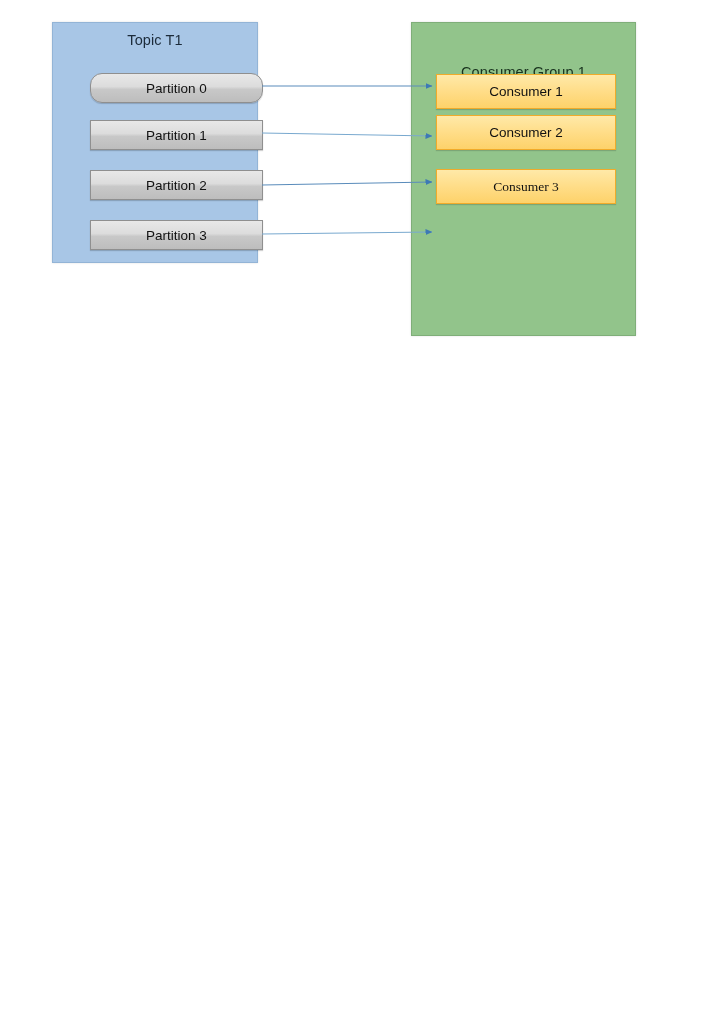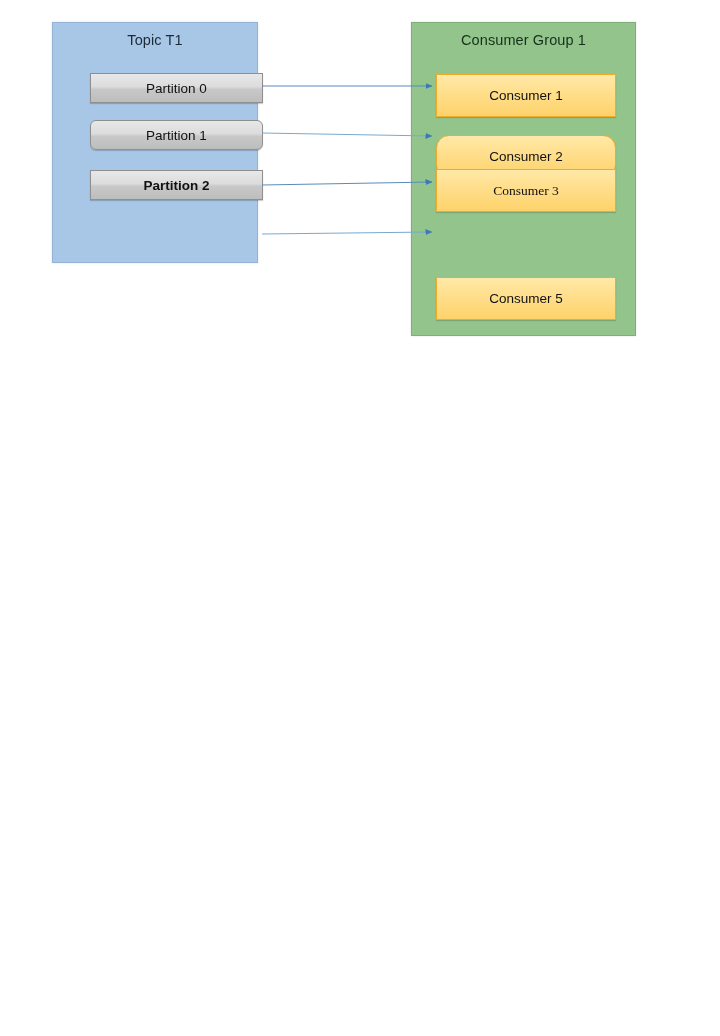--- a/index.html
+++ b/index.html
@@ -53,21 +53,21 @@
     position: absolute;
     left: 0;
     right: 0;
     top: 9px;
     text-align: center;
     font-size: 14.5px;
     color: #1c2b3a;
     letter-spacing: 0.1px;
     white-space: nowrap;
   }
-  .panel-group .panel-title { color: #17301c; }
+  .panel-group .panel-title { color: #17301c; margin-top: 32px; }
 
   
   .node {
     position: absolute;
     box-sizing: border-box;
     display: flex;
     align-items: center;
     justify-content: center;
     font-size: 13.5px;
     white-space: nowrap;
@@ -79,21 +79,21 @@
     height: 30px;
     background: linear-gradient(to bottom, #e8e8e8 0%, #dcdcdc 45%, #c8c8c8 55%, #bdbdbd 100%);
     border: 1px solid #8f8f8f;
     color: #111111;
     box-shadow: 0 1px 1px rgba(0,0,0,0.18);
   }
 
   .consumer-box {
     left: 24px;
     width: 180px;
-    height: 43px;
+    height: 35px;
     background: linear-gradient(to bottom, #ffe9a8 0%, #ffdd88 50%, #fdd26a 100%);
     border: 1px solid #f0ab2a;
     color: #111111;
     box-shadow: 0 1px 1px rgba(0,0,0,0.15);
   }
 
   
   #arrow-layer {
     position: absolute;
     left: 0;
@@ -104,53 +104,53 @@
   }
 </style>
 </head>
 <body>
 
 <div id="canvas">
 
   <div class="panel panel-topic">
     <div class="panel-title">Topic T1</div>
 
-    <div class="node partition-box" style="top:50px;">
+    <div class="node partition-box" style="top:50px;border-radius:12px;">
       <span>Partition 0</span>
     </div>
 
-    <div class="node partition-box" style="top:97px;border-radius:6px;">
+    <div class="node partition-box" style="top:97px;">
       <span>Partition 1</span>
     </div>
 
-    <div class="node partition-box" style="top:147px;font-weight:bold;">
+    <div class="node partition-box" style="top:147px;">
       <span>Partition 2</span>
     </div>
 
+    <div class="node partition-box" style="top:197px;">
+      <span>Partition 3</span>
+    </div>
   </div>
 
   <div class="panel panel-group">
     <div class="panel-title">Consumer Group 1</div>
 
     <div class="node consumer-box" style="top:51px;">
       <span>Consumer 1</span>
     </div>
 
-    <div class="node consumer-box" style="top:112px;border-radius:13px;">
+    <div class="node consumer-box" style="top:92px;">
       <span>Consumer 2</span>
     </div>
 
     <div class="node consumer-box" style="top:146px;font-family:Liberation Serif, serif;">
       <span>Consumer 3</span>
     </div>
 
 
-    <div class="node consumer-box" style="top:254px;">
-      <span>Consumer 5</span>
-    </div>
   </div>
 
   <svg id="arrow-layer" viewBox="0 0 720 1036">
     <defs>
       <marker id="arrowhead" markerWidth="7" markerHeight="6" refX="6.5" refY="3" orient="auto" markerUnits="userSpaceOnUse">
         <path d="M0,0 L7,3 L0,6 z" fill="#3d79b5"></path>
       </marker>
     </defs>
 
     <line x1="262" y1="86" x2="432" y2="86" stroke="#5a8cbb" stroke-width="1.2" marker-end="url(#arrowhead)"></line>

